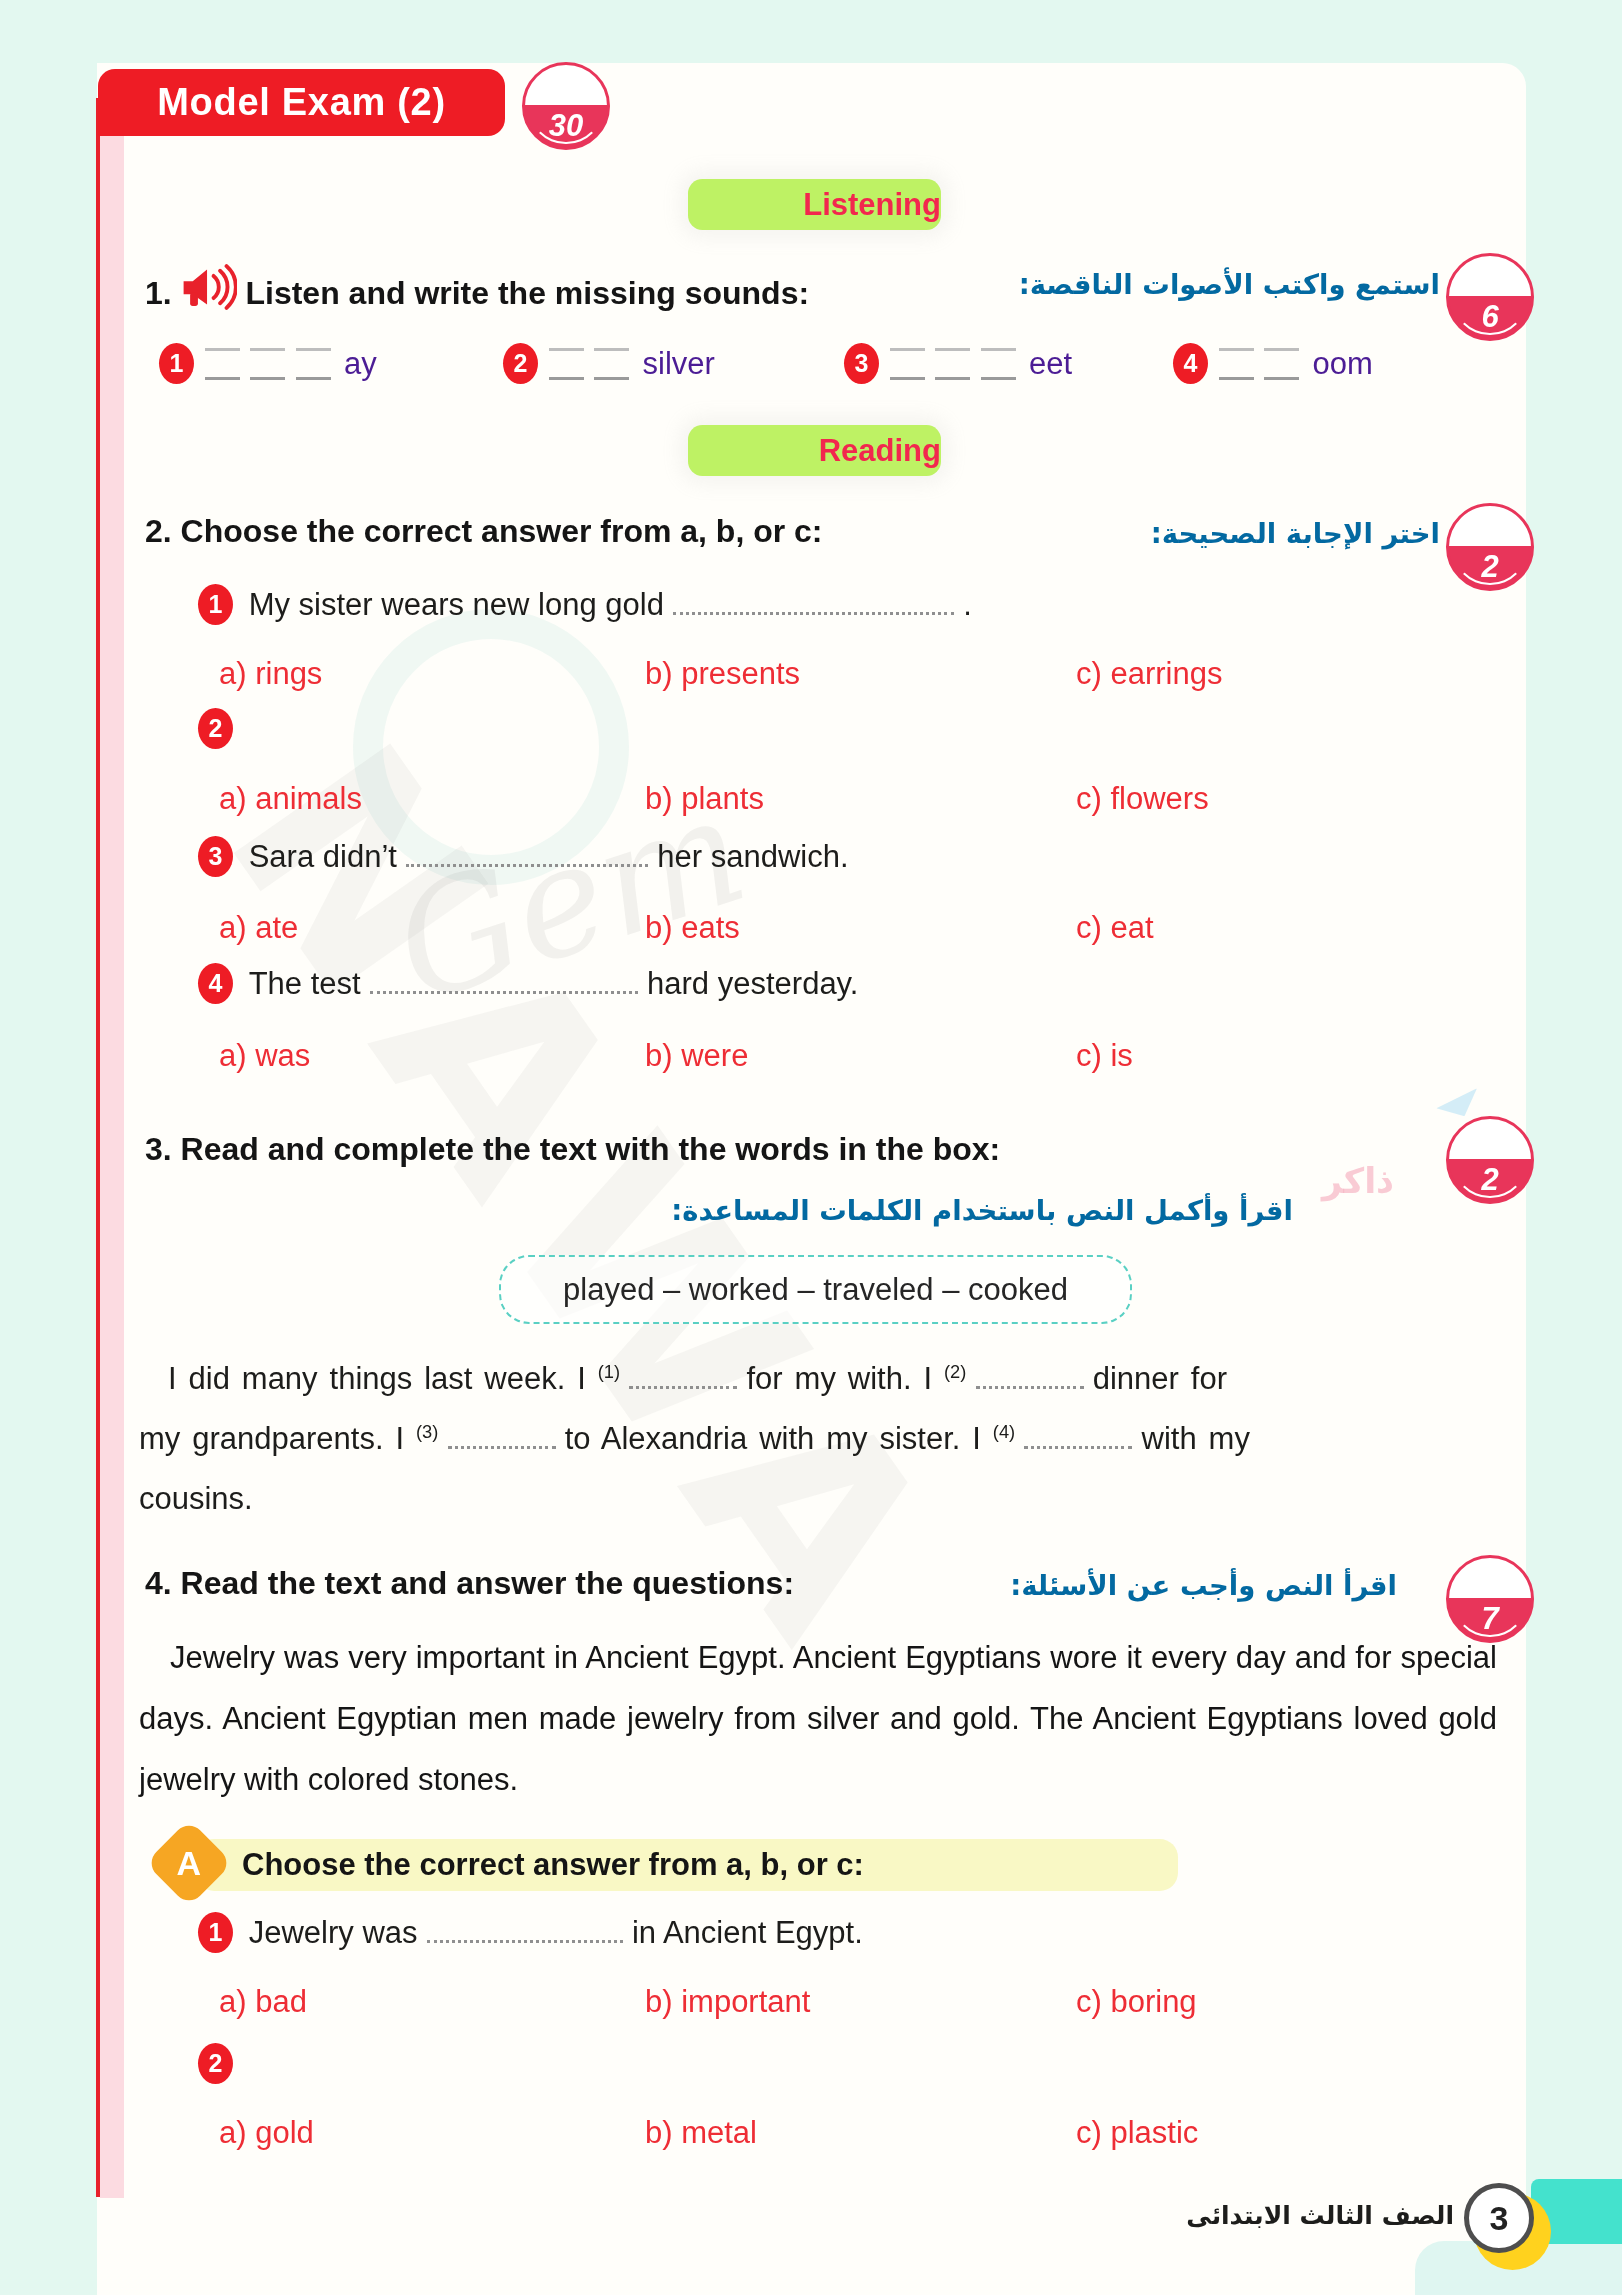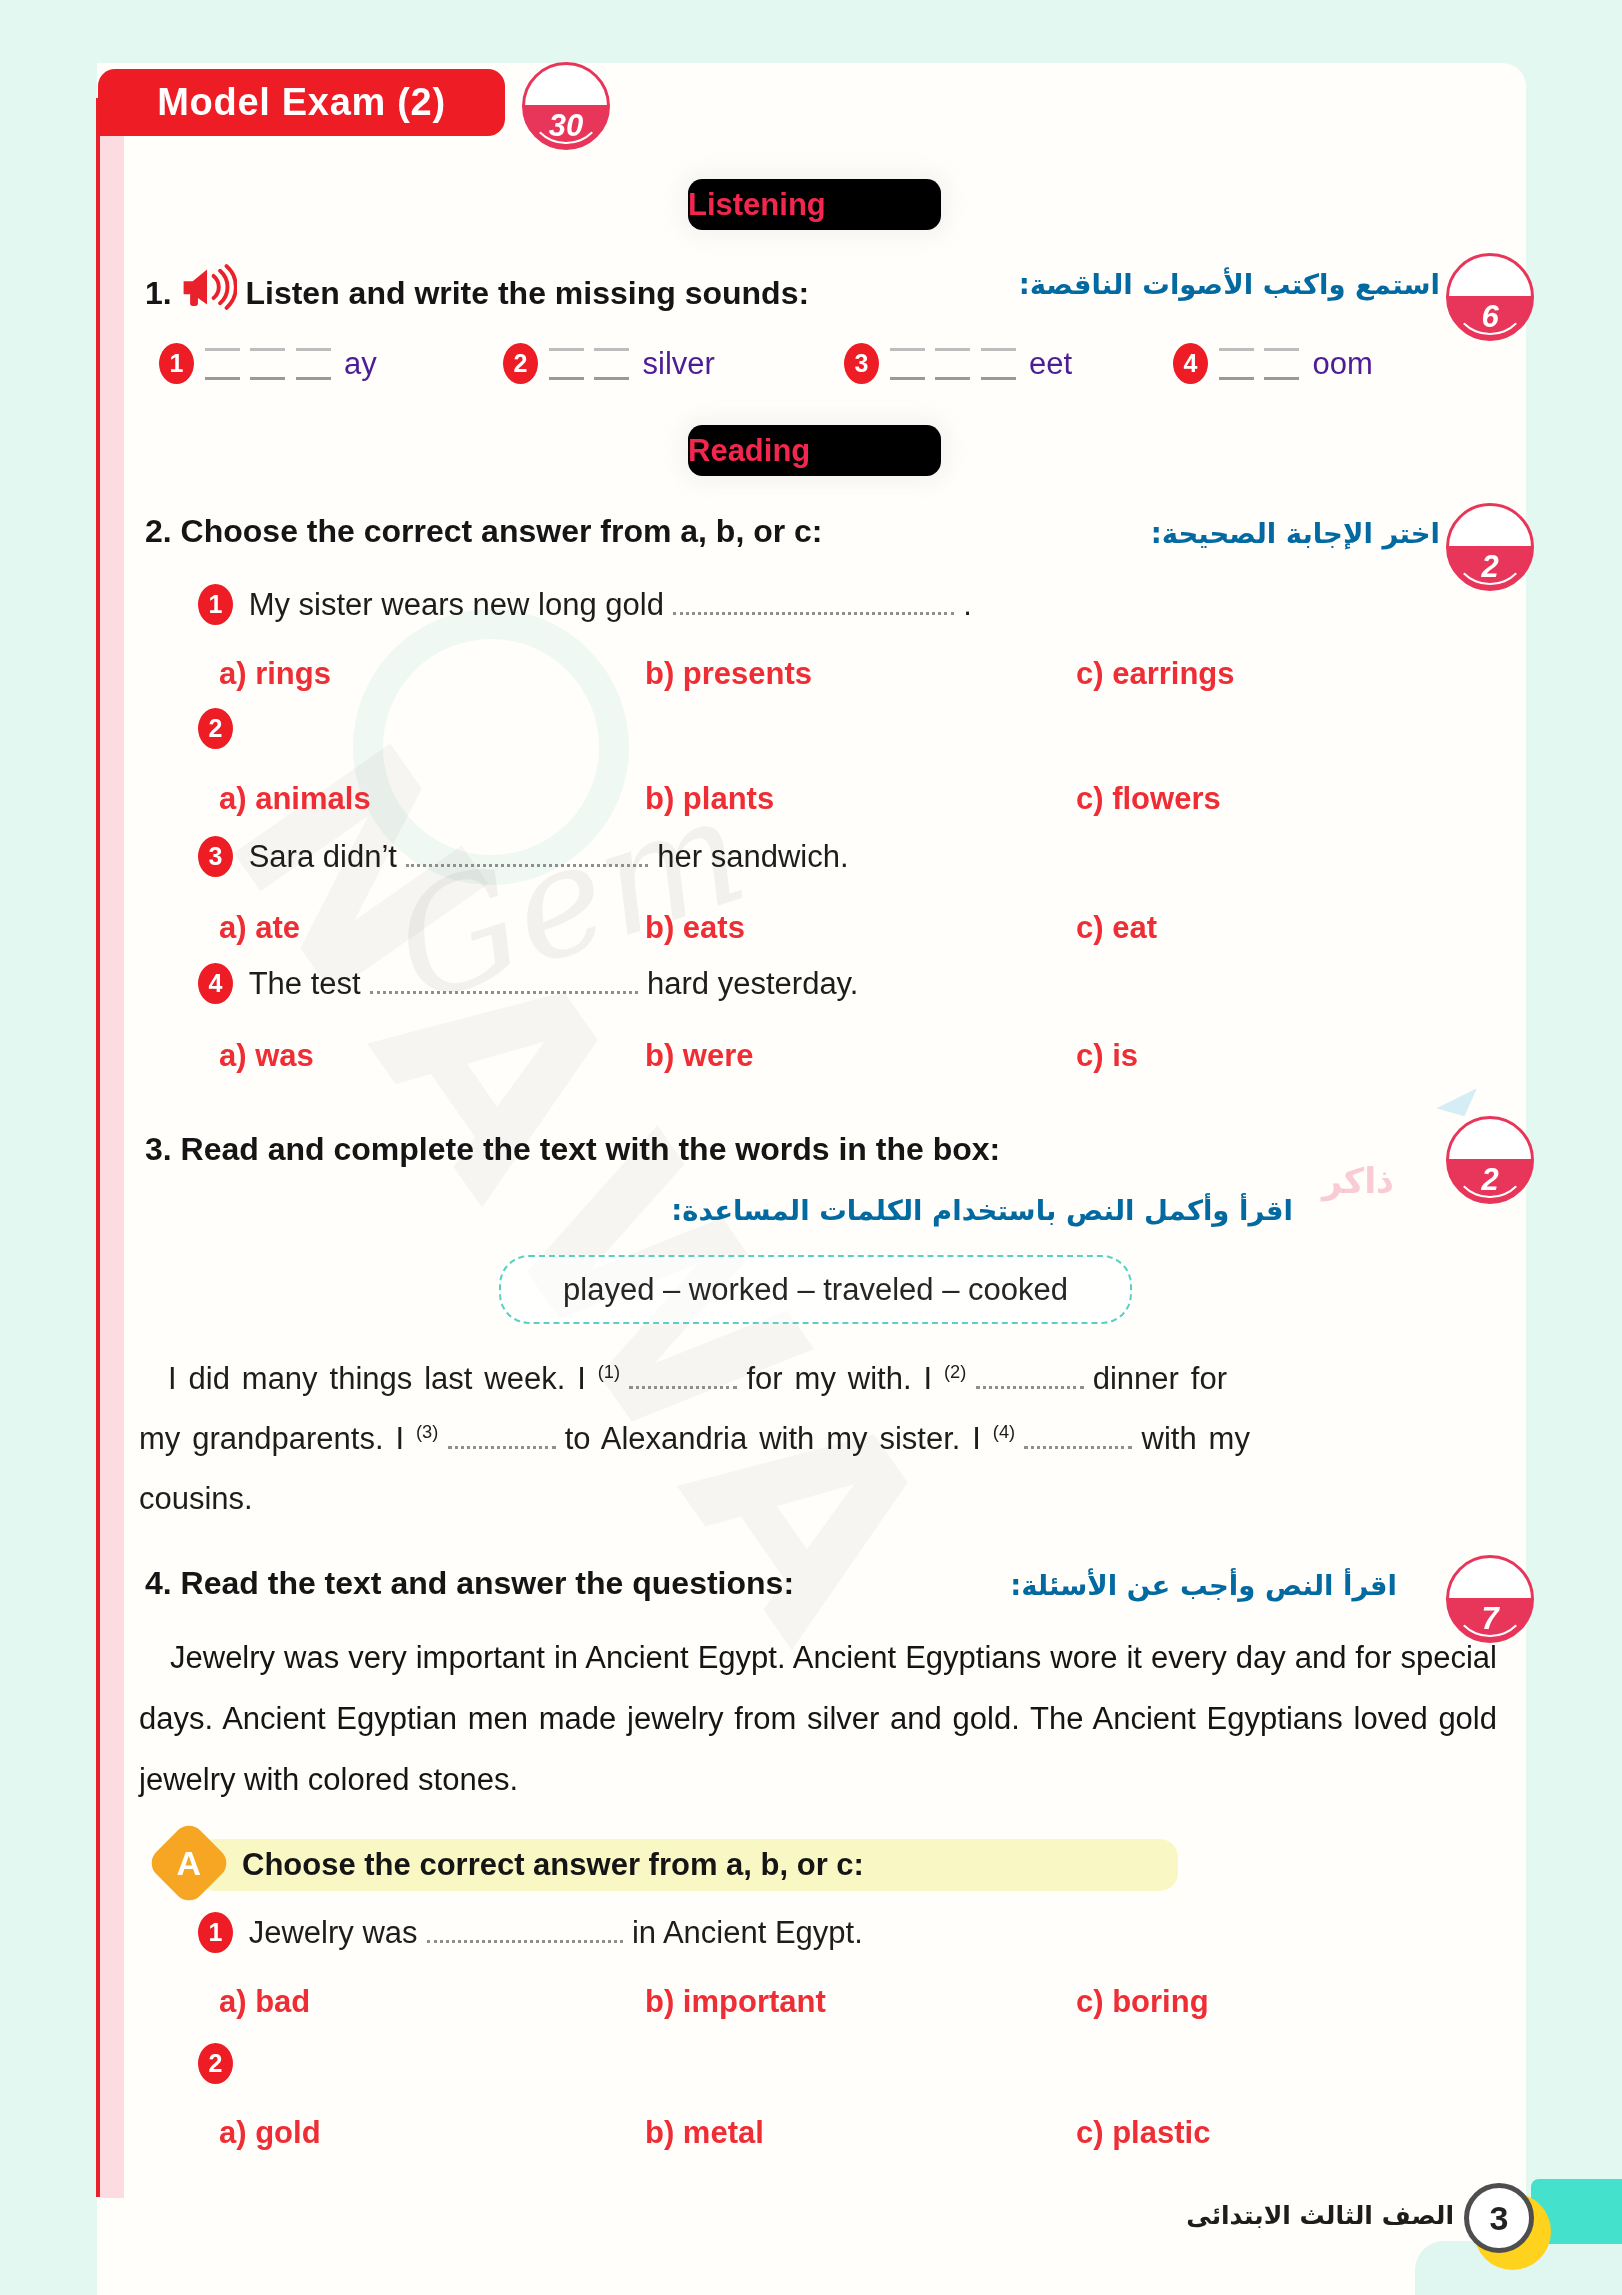--- a/index.html
+++ b/index.html
@@ -14,39 +14,39 @@
        border-radius:17px 17px 17px 2.6px;display:flex;align-items:center;justify-content:center;z-index:5;}
   .tab .t{color:#fff;font-size:38px;font-weight:bold;letter-spacing:0.7px;}
   
   .marks{position:absolute;width:82px;height:82px;border-radius:50%;border:3.9px solid #e8355a;
          background:linear-gradient(#ffffff 49%,#e8355a 49%);z-index:6;}
   .marks::after{content:"";position:absolute;left:3.3px;right:3.3px;top:3.3px;bottom:3.3px;border-radius:50%;
          border:2.6px solid transparent;border-bottom-color:#fff;}
   .marks .mnum{position:absolute;left:0;right:0;top:52%;text-align:center;color:#fff;
          font-weight:bold;font-style:italic;font-size:31px;}
   
-  .pill{position:absolute;width:253px;height:51px;background:#000000;border-radius:14.4px;
-        box-shadow:0 0 17px 9.2px rgba(180,180,180,.12);display:flex;align-items:center;justify-content:flex-start;}
+  .pill{position:absolute;width:253px;height:51px;background:#bef264;border-radius:14.4px;
+        box-shadow:0 0 17px 9.2px rgba(180,180,180,.12);display:flex;align-items:center;justify-content:flex-end;}
   .pill span{color:#f2274e;font-weight:bold;font-size:31px;}
   
   .qh{position:absolute;font-weight:bold;font-size:32px;color:#151515;white-space:nowrap;}
   .ar{position:absolute;direction:rtl;font-family:"DejaVu Sans",sans-serif;font-weight:bold;
       font-size:27.5px;color:#0369a1;white-space:nowrap;}
   
   .numc{display:inline-flex;flex:none;width:35px;height:41px;border-radius:50%;background:#ee1c25;
         color:#fff;font-weight:bold;font-size:25px;align-items:center;justify-content:center;}
   
   .snd{position:absolute;display:flex;align-items:center;gap:10.5px;}
   .bl{display:inline-block;width:35px;height:26px;border-top:3.3px solid #bdbdbd;border-bottom:3.3px solid #9a9a9a;}
   .suffix{font-size:31px;color:#4c1d95;margin-left:3px;}
   
   .sent{position:absolute;left:198px;display:flex;align-items:center;gap:15.7px;white-space:nowrap;}
   .sent .tx{font-size:31px;color:#1d1d1b;}
   .dots{display:inline-block;height:7.9px;border-bottom:3.3px dotted #8f8f8f;margin:0 9.2px;vertical-align:baseline;}
-  .optrow{position:absolute;left:0;width:1464px;height:42px;font-weight:bold;}
+  .optrow{position:absolute;left:0;width:1464px;height:42px;}
   .opt{position:absolute;font-size:31px;color:#ee2d35;white-space:nowrap;}
   
   .wordbox{position:absolute;left:499px;top:1255px;width:629px;height:65px;border:2.6px dashed #5ad0c3;
            border-radius:30px;display:flex;align-items:center;justify-content:center;background:rgba(255,255,255,.6);}
   .wordbox span{font-size:31px;color:#262626;}
   .pline{position:absolute;font-size:31px;color:#1d1d1b;white-space:nowrap;word-spacing:3.3px;}
   .pline sup{font-size:18.3px;}
   .pline .dots{width:108px;}
   
   .passage{position:absolute;left:139px;top:1627px;width:1358px;font-size:31px;line-height:61px;

